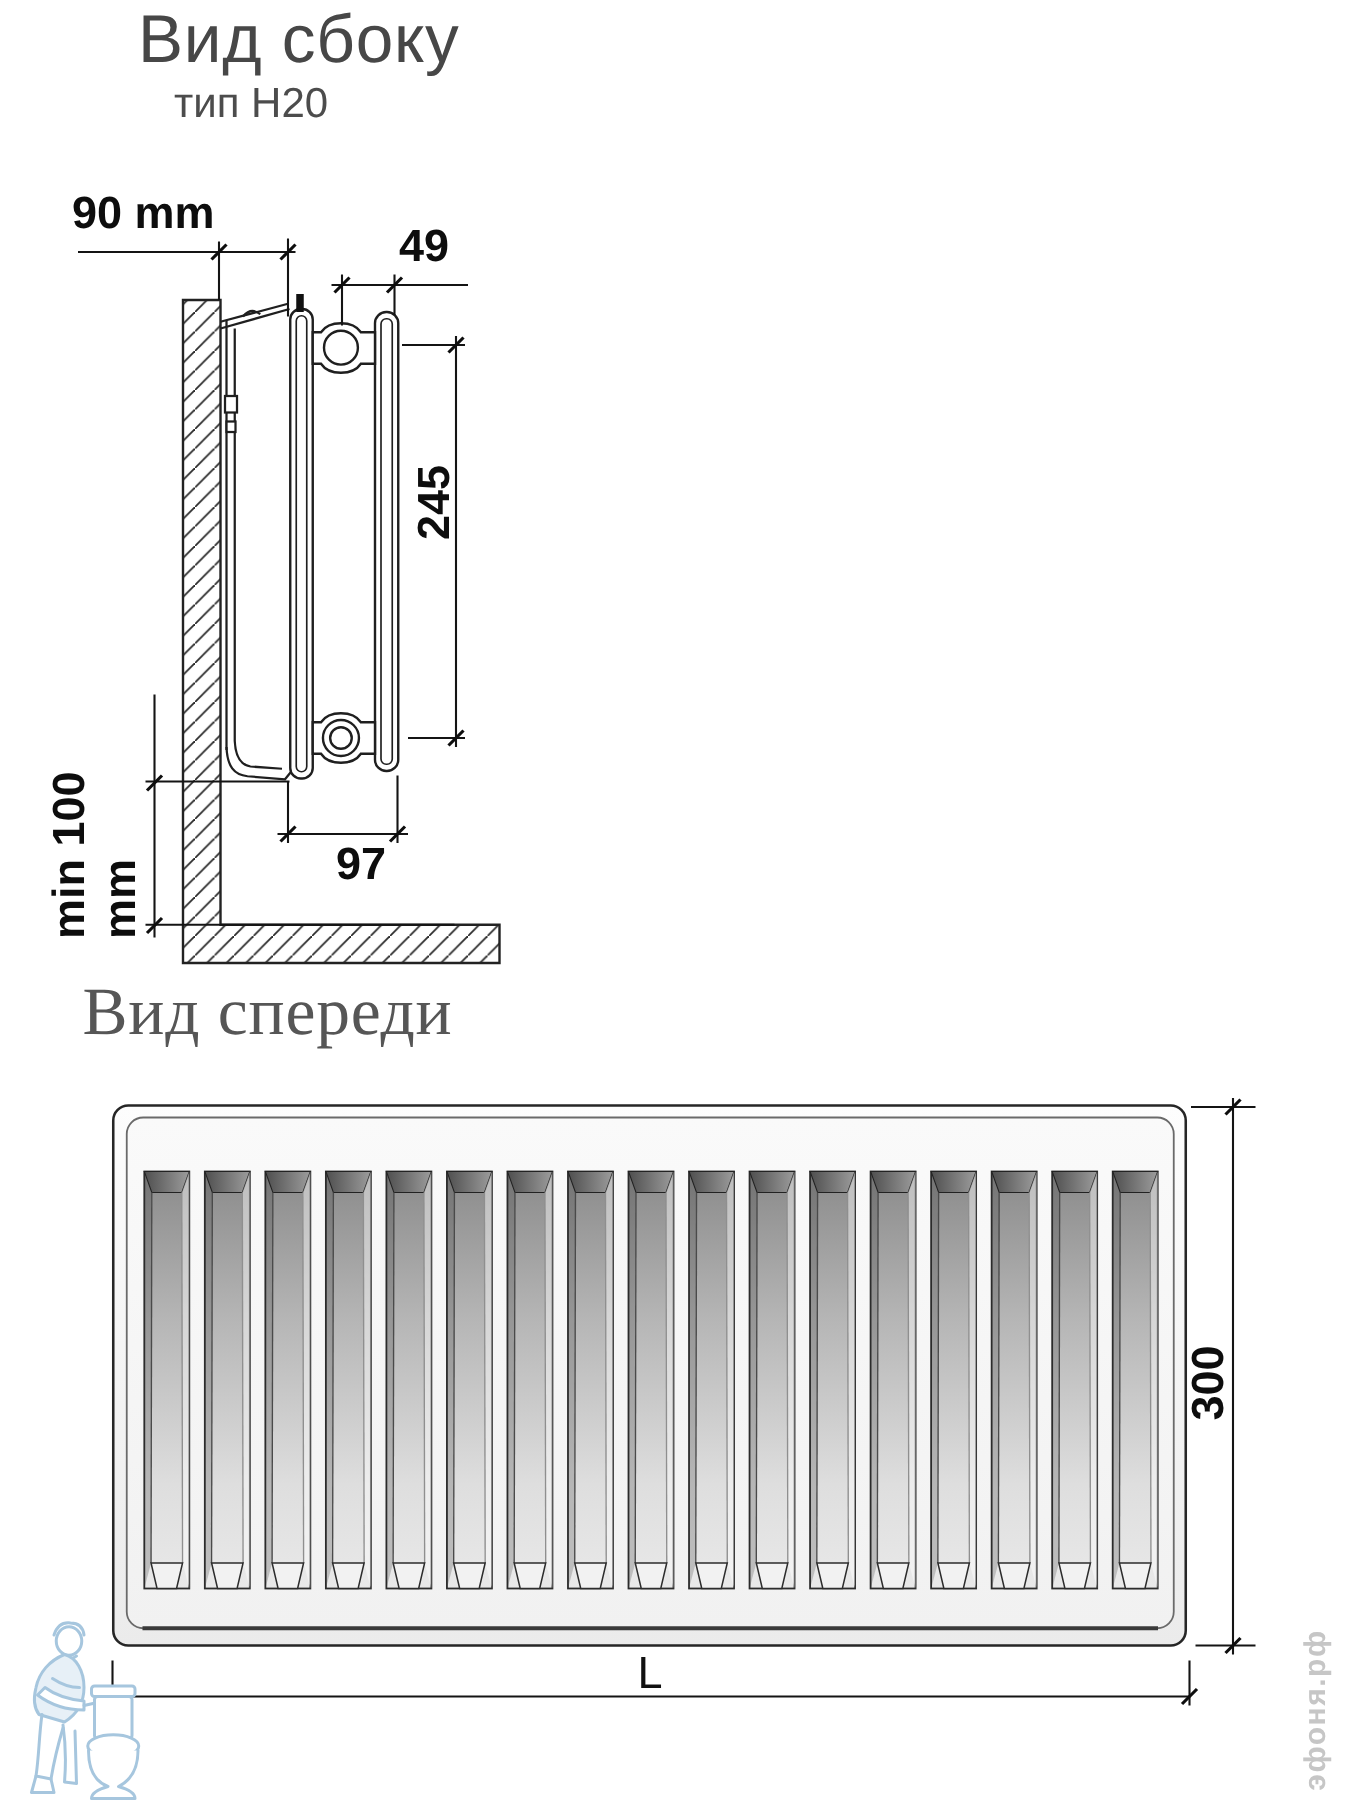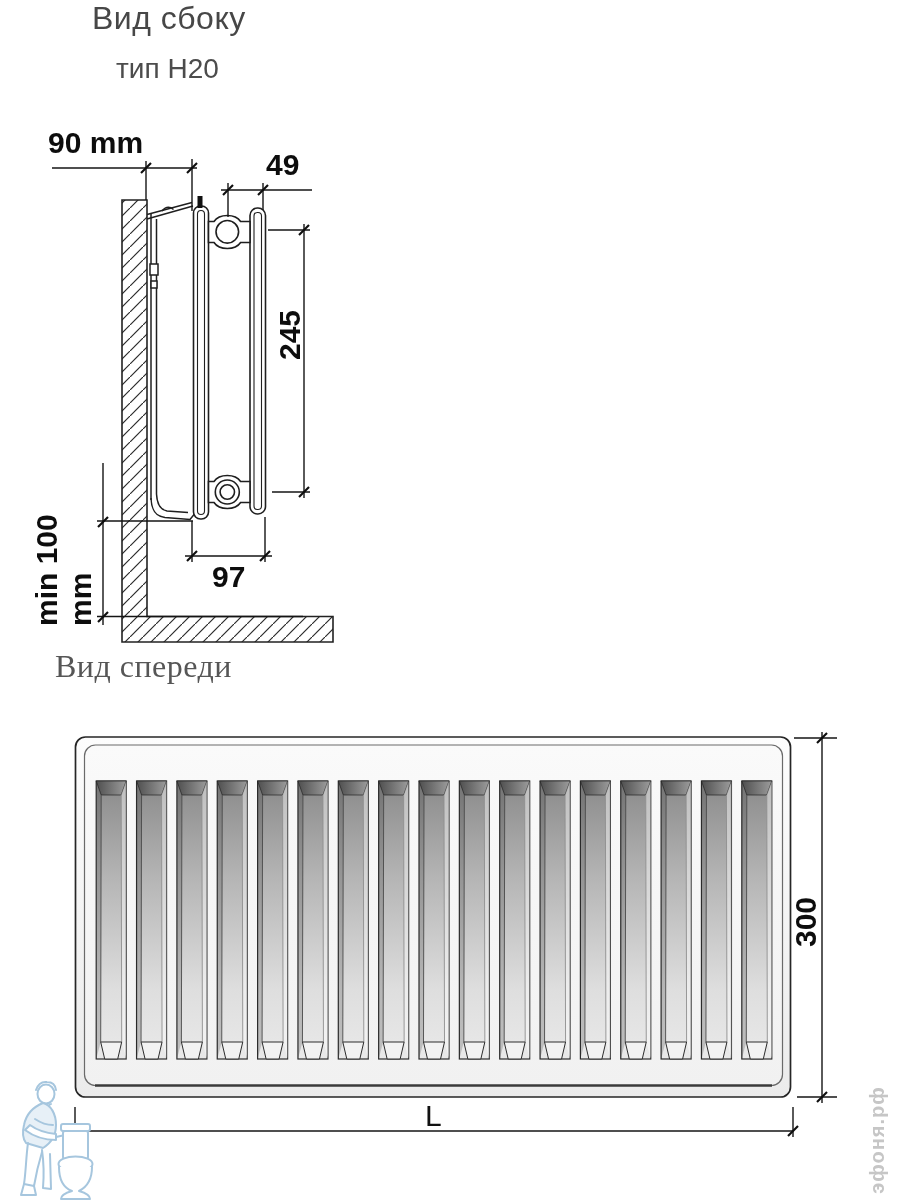--- a/index.html
+++ b/index.html
@@ -1,20 +1,20 @@
 <!DOCTYPE html>
 <html><head>
 <meta charset="utf-8">
 <style>
   html,body{margin:0;padding:0;background:#fff;}
   .stage{position:relative;width:900px;height:1200px;background:#ffffff;overflow:hidden;
          font-family:"Liberation Sans",sans-serif;}
   svg{position:absolute;left:0;top:0;}
   .lbl{position:absolute;white-space:nowrap;color:#3f3f3f;}
-  .title{font-size:32px;color:#474747;letter-spacing:0.5px;}
+  .title{font-size:45px;color:#474747;letter-spacing:0.5px;}
   .subtitle{font-size:28px;color:#4c4c4c;}
   .dim{font-weight:bold;font-size:30px;color:#0d0d0d;}
   .dim-l{font-weight:normal;font-size:30px;color:#111;}
   .rotbox{position:absolute;display:flex;align-items:center;justify-content:center;
           transform:rotate(-90deg);transform-origin:center;}
   .wm-site{font-weight:bold;font-size:20px;color:#c6c6c6;letter-spacing:1px;}
 </style>
 </head>
 <body>
 
@@ -316,21 +316,21 @@
   <div class="lbl dim" style="left:48px;top:126px;">90 mm</div>
   <div class="lbl dim" style="left:266px;top:148px;">49</div>
 
   <div class="rotbox" style="left:250px;top:320px;width:80px;height:30px;">
     <span class="dim">245</span>
   </div>
   <div class="rotbox" style="left:-22px;top:525px;width:172px;height:30px;">
     <span class="dim">min 100 mm</span>
   </div>
 
-  <div class="lbl dim" style="left:212px;top:560px;">97</div>
+  <div class="lbl dim" style="left:224px;top:560px;">97</div>
 
   <div class="lbl title" style="left:55px;top:648px;color:#565656;font-family:Liberation Serif, serif;">Вид спереди</div>
 
   <div class="rotbox" style="left:766px;top:907px;width:80px;height:30px;">
     <span class="dim">300</span>
   </div>
   <div class="lbl dim-l" style="left:425px;top:1099px;">L</div>
 
   <div class="rotbox" style="left:818px;top:1128px;width:118px;height:24px;">
     <span class="wm-site">эфоня.рф</span>

